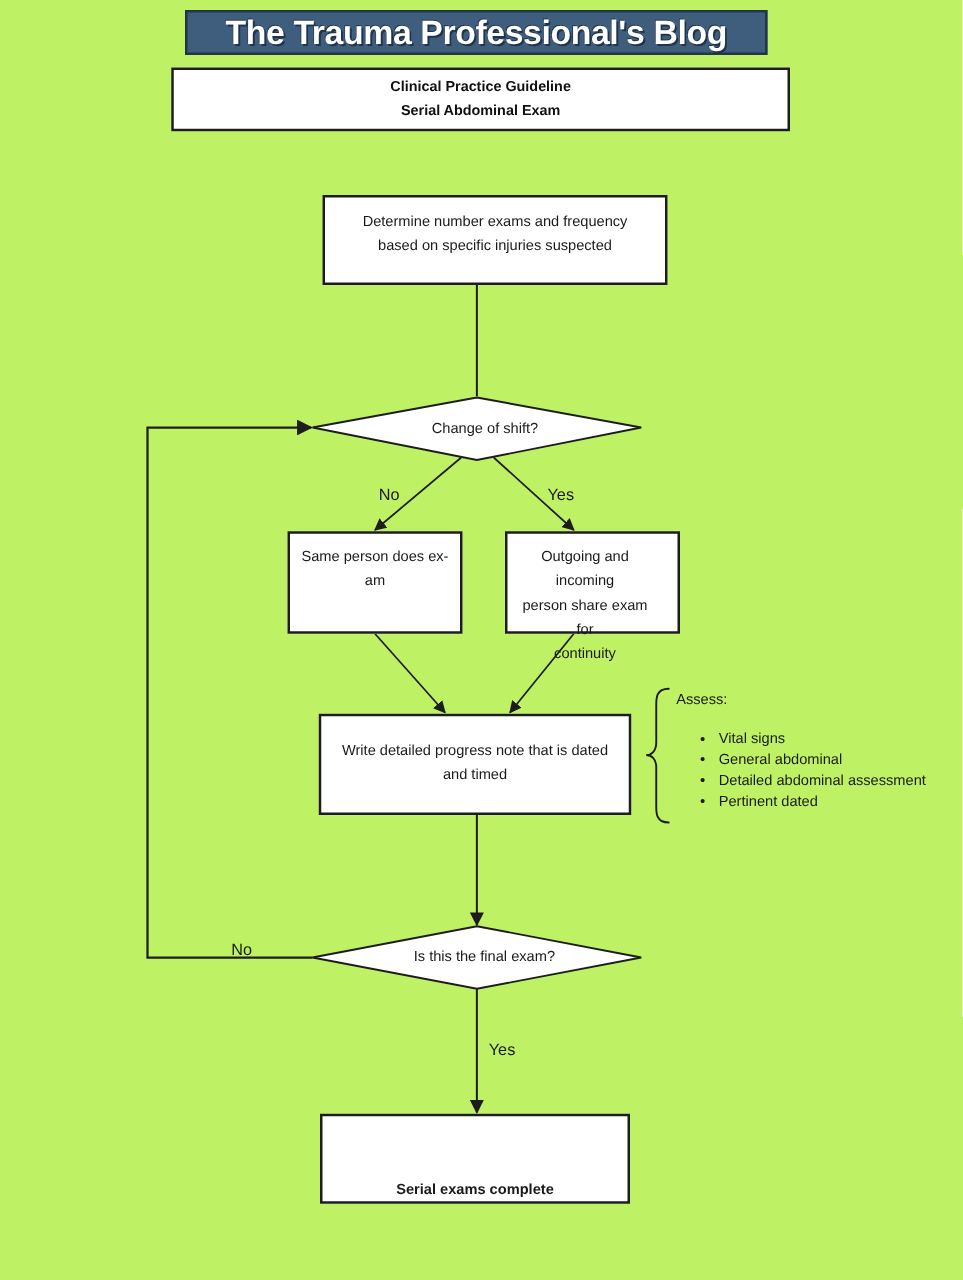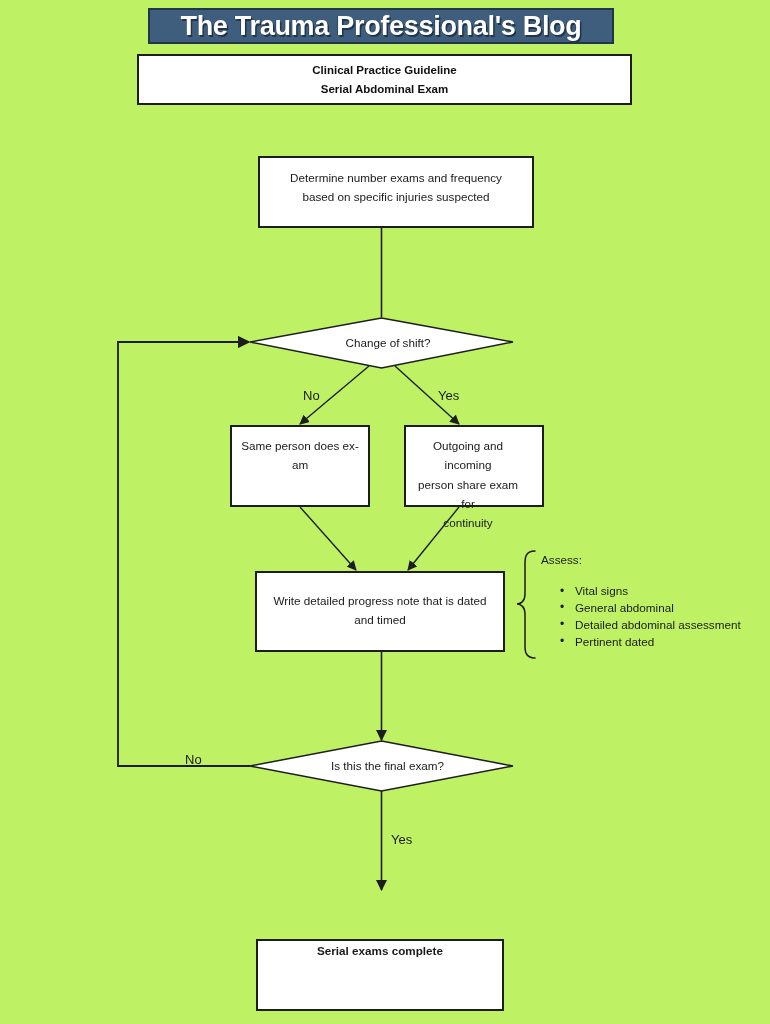--- a/index.html
+++ b/index.html
@@ -129,23 +129,22 @@
   }
   #box-perform .gap {
     height: 9px;
   }
   #box-complete {
     left: 256px;
     top: 891px;
     width: 248px;
     height: 72px;
     display: flex;
-    align-items: flex-start;
+    align-items: flex-end;
     justify-content: center;
-    margin-top: 48px;
   }
 
   
   .diamond-label {
     position: absolute;
     font-size: 11.7px;
     color: #1a1a1a;
     text-align: center;
     white-space: nowrap;
   }

